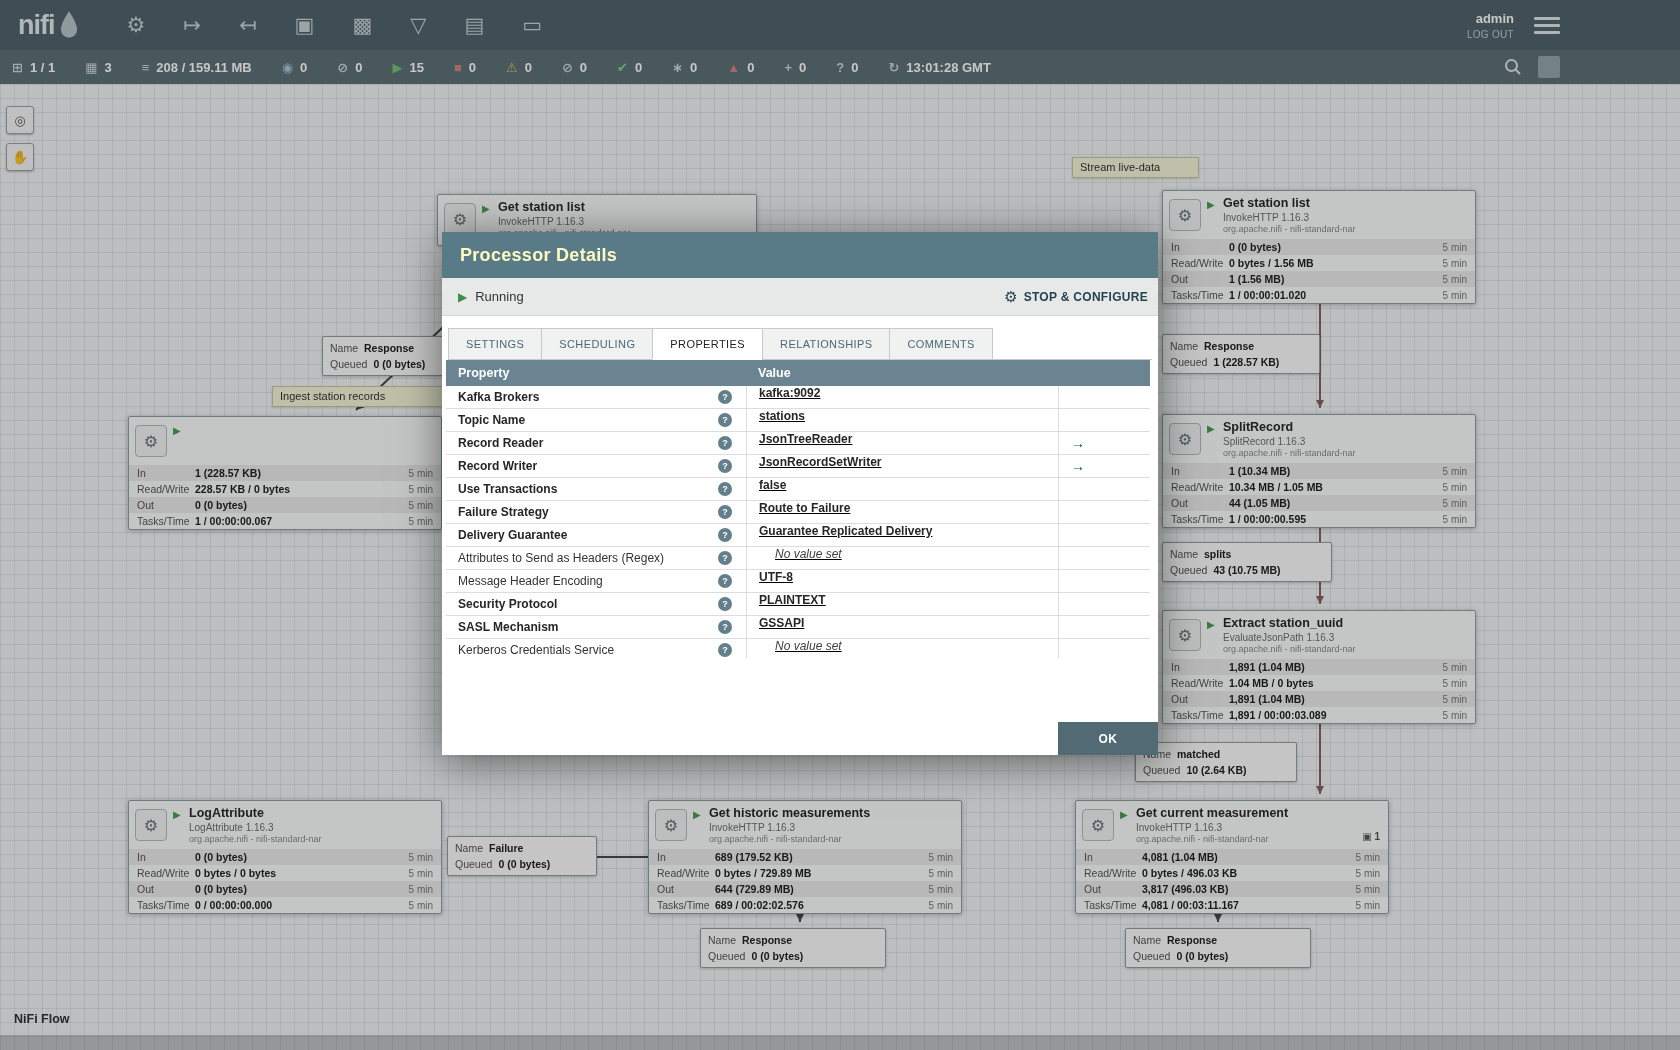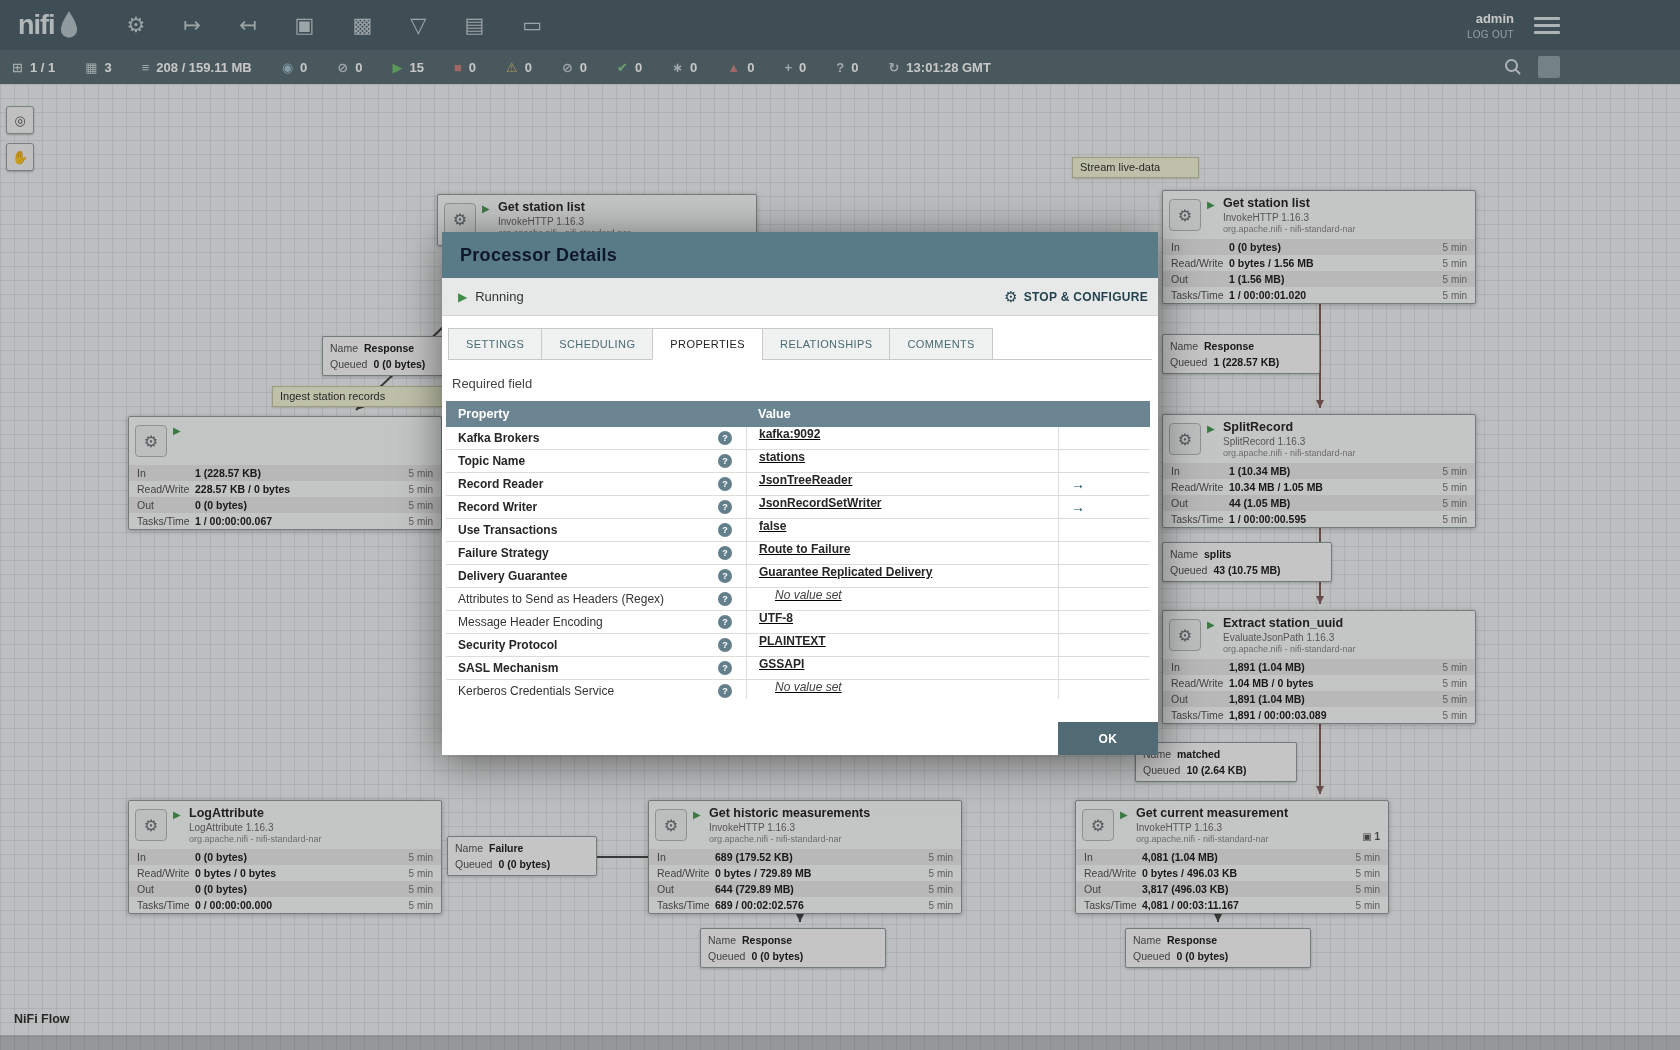--- a/index.html
+++ b/index.html
@@ -66,21 +66,21 @@
   .sb-item{display:flex;align-items:center;gap:7px;font-weight:bold;}
   .sb-icon{font-size:13px;}
   .sb-refresh{display:flex;gap:7px;font-weight:bold;align-items:center;cursor:pointer;}
   .sb-right{margin-left:auto;display:flex;align-items:center;gap:16px;margin-right:108px;}
   .sb-square{width:22px;height:22px;background:#93a7ad;border-radius:2px;cursor:pointer;}
 
   
   .overlay{position:absolute;inset:0;background:rgba(0,0,0,.22);z-index:5;}
   .modal{position:absolute;left:442px;top:232px;width:716px;height:523px;background:#fff;z-index:10;
     box-shadow:0 6px 40px rgba(0,0,0,.5);}
-  .m-head{height:46px;background:#587b87;color:#0f172a;font-size:18px;font-weight:bold;display:flex;
+  .m-head{height:46px;background:#587b87;color:#fef9c3;font-size:18px;font-weight:bold;display:flex;
     align-items:center;padding-left:18px;letter-spacing:.3px;}
   .m-status{height:37px;background:#e7e9e9;border-bottom:1px solid #d2d5d5;display:flex;align-items:center;
     padding:0 10px 0 16px;}
   .m-run-icon{color:#3f8d49;font-size:12px;margin-right:8px;}
   .m-state{font-size:13px;color:#333;}
   .m-action{margin-left:auto;display:flex;align-items:center;gap:6px;cursor:pointer;color:#24434e;}
   .m-action-icon{font-size:15px;}
   .m-action-label{font-size:12px;font-weight:bold;letter-spacing:.3px;}
   .m-tabs{display:flex;margin:12px 6px 0 6px;border-bottom:1px solid #c9c9c9;}
   .tab{height:30px;padding:0 17px;background:#f0f1f1;border:1px solid #c9c9c9;border-right-width:0;
@@ -565,21 +565,20 @@
       <span class="m-action-label">STOP &amp; CONFIGURE</span>
     </span>
   </div>
   <div class="m-tabs" id="tabs">
       <div class="tab">SETTINGS</div>
       <div class="tab">SCHEDULING</div>
       <div class="tab active">PROPERTIES</div>
       <div class="tab">RELATIONSHIPS</div>
       <div class="tab">COMMENTS</div>
     </div>
-  <div class="m-required">Required field</div>
   <div class="m-tablewrap">
     <div class="t-headrow">
       <span class="th-prop">Property</span>
       <span class="th-val">Value</span>
     </div>
     <div id="prop-rows">
         <div class="t-row">
           <div class="t-prop">
             <span class="t-name req">Kafka Brokers</span>
             <span class="t-help">?</span>

